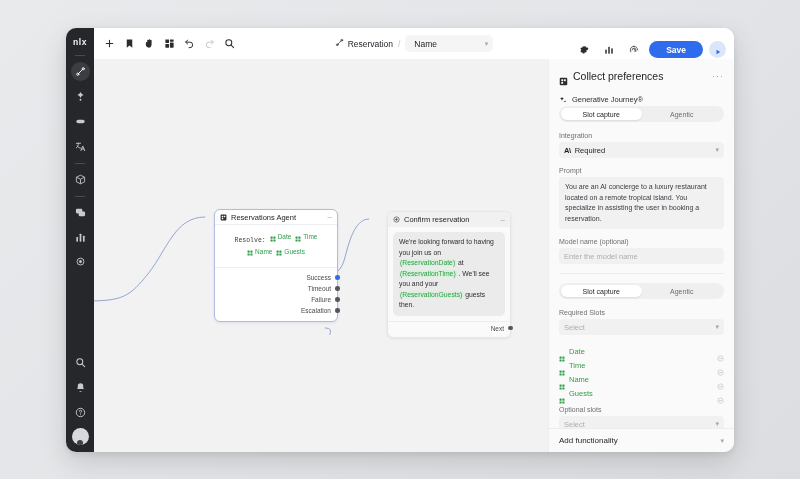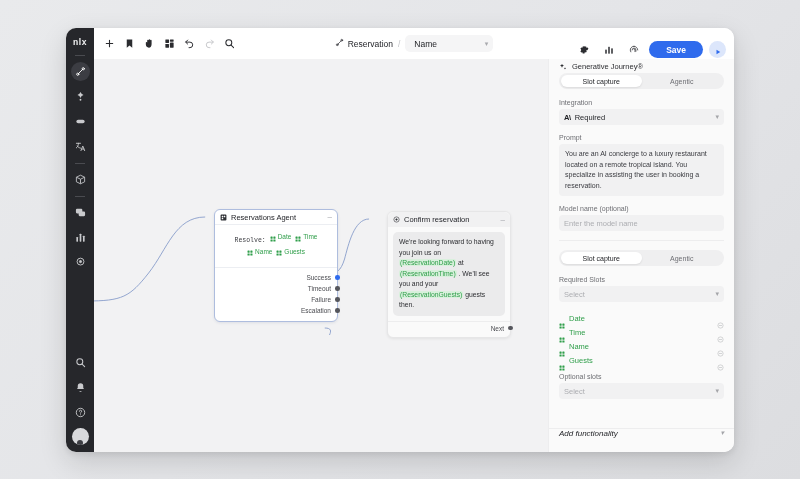--- a/index.html
+++ b/index.html
@@ -184,21 +184,21 @@
   .divider { height:1px;background:#ededee;margin:8px 0 9px; }
 
   .slot-row {
     display:flex;align-items:center;gap:4px;height:14px;
   }
   .slot-row .name { font-size:7.5px;color:#2f9e4a; }
   .slot-row .minus { margin-left:auto;color:#b7b8bc;width:7px;height:7px; }
 
   .p-foot {
     flex:0 0 auto; border-top:1px solid #ededee;
-    display:flex;align-items:flex-start;padding:0 10px;height:24px;font-style:italic;
+    display:flex;align-items:center;padding:0 10px;height:24px;
   }
   .p-foot .lbl{font-size:8px;color:#25262a;}
   .p-foot .chev{margin-left:auto;color:#a4a5a9;font-size:7px;}
 </style>
 </head>
 <body>
 
 <div id="app-window">
 
   <div id="rail">
@@ -544,20 +544,32 @@
           </div>
           <div class="msg-foot">
             <span>Next</span>
             <i class="dot"></i>
           </div>
         </div>
       </div>
 
       <div id="panel">
 
+        <div class="p-head">
+          <span class="ic">
+            <svg viewBox="0 0 24 24" fill="currentColor">
+              <rect x="2" y="2" width="20" height="20" rx="3"></rect>
+              <rect x="6" y="6" width="5" height="5" rx="1" fill="#fff"></rect>
+              <rect x="13" y="6" width="5" height="5" rx="1" fill="#fff"></rect>
+              <rect x="6" y="13" width="5" height="5" rx="1" fill="#fff"></rect>
+            </svg>
+          </span>
+          <div class="p-title">Collect preferences</div>
+          <div class="dots">···</div>
+        </div>
 
         <div class="p-scroll">
 
           <div class="gj">
             <span class="ic">
               <svg viewBox="0 0 24 24" fill="currentColor">
                 <path d="M9 2l1.8 4.2L15 8l-4.2 1.8L9 14l-1.8-4.2L3 8l4.2-1.8z"></path>
                 <path d="M18 13l1 2.3 2.3 1-2.3 1-1 2.3-1-2.3-2.3-1 2.3-1z"></path>
               </svg>
             </span>

